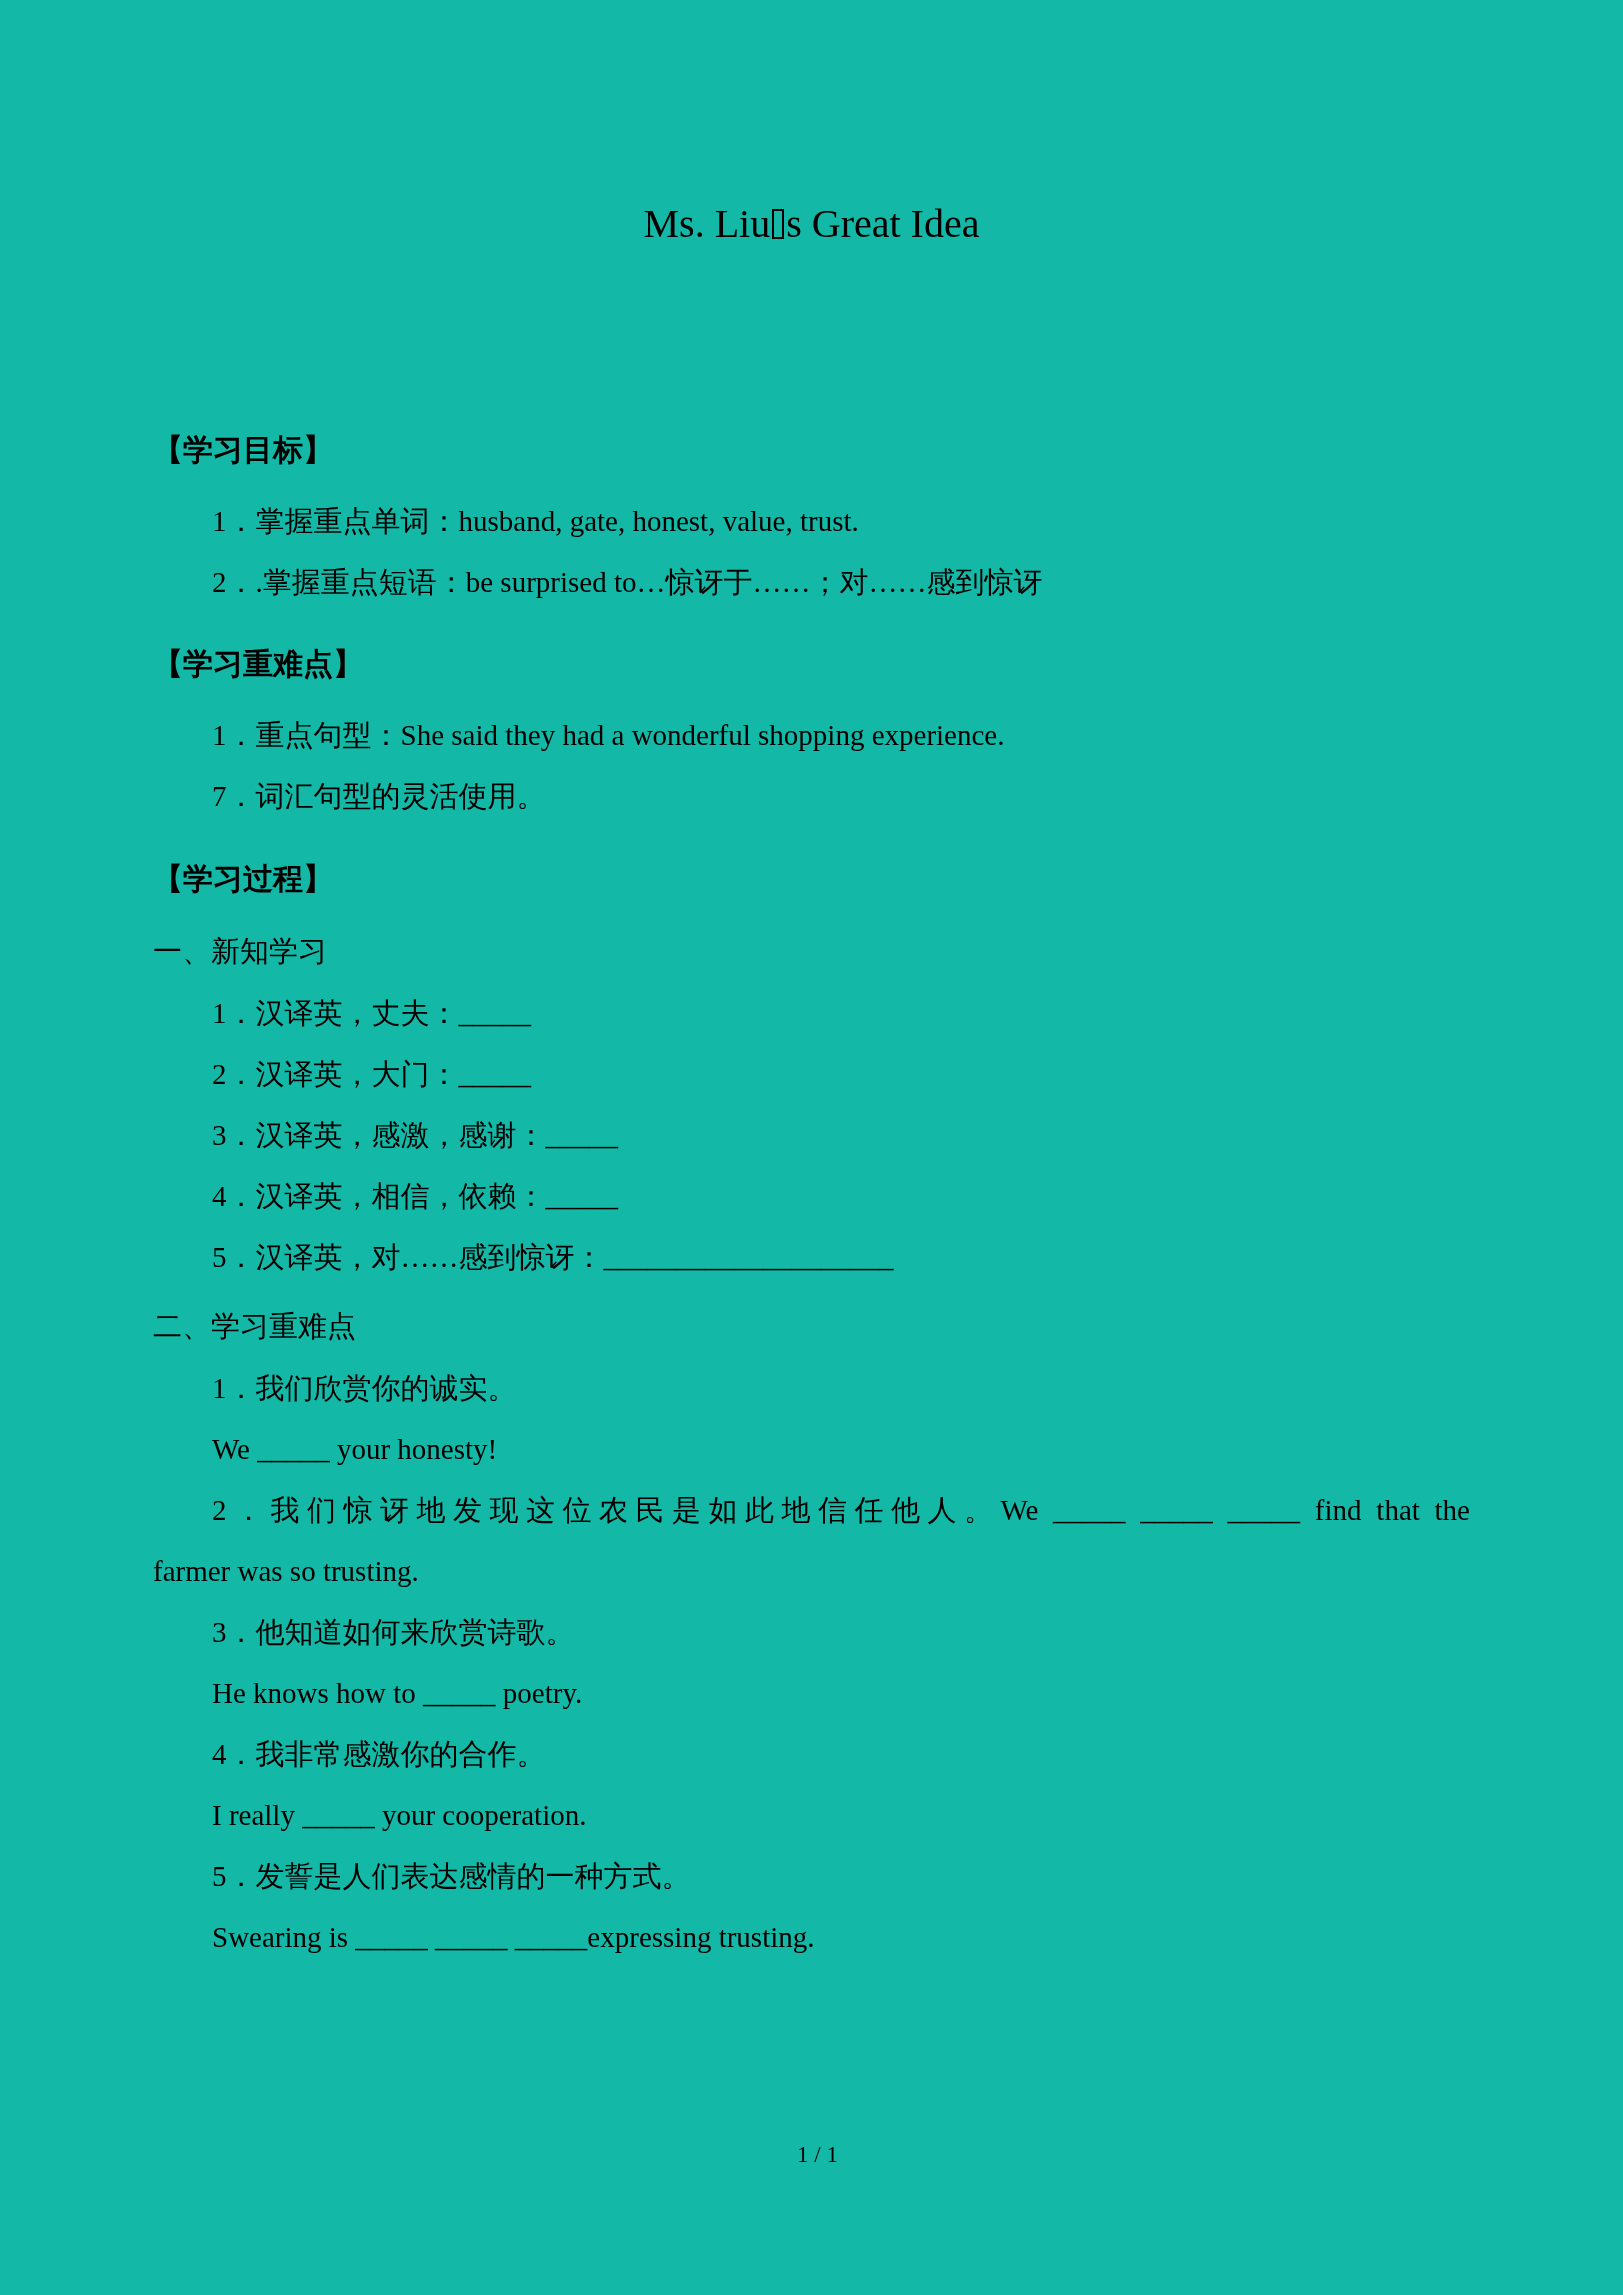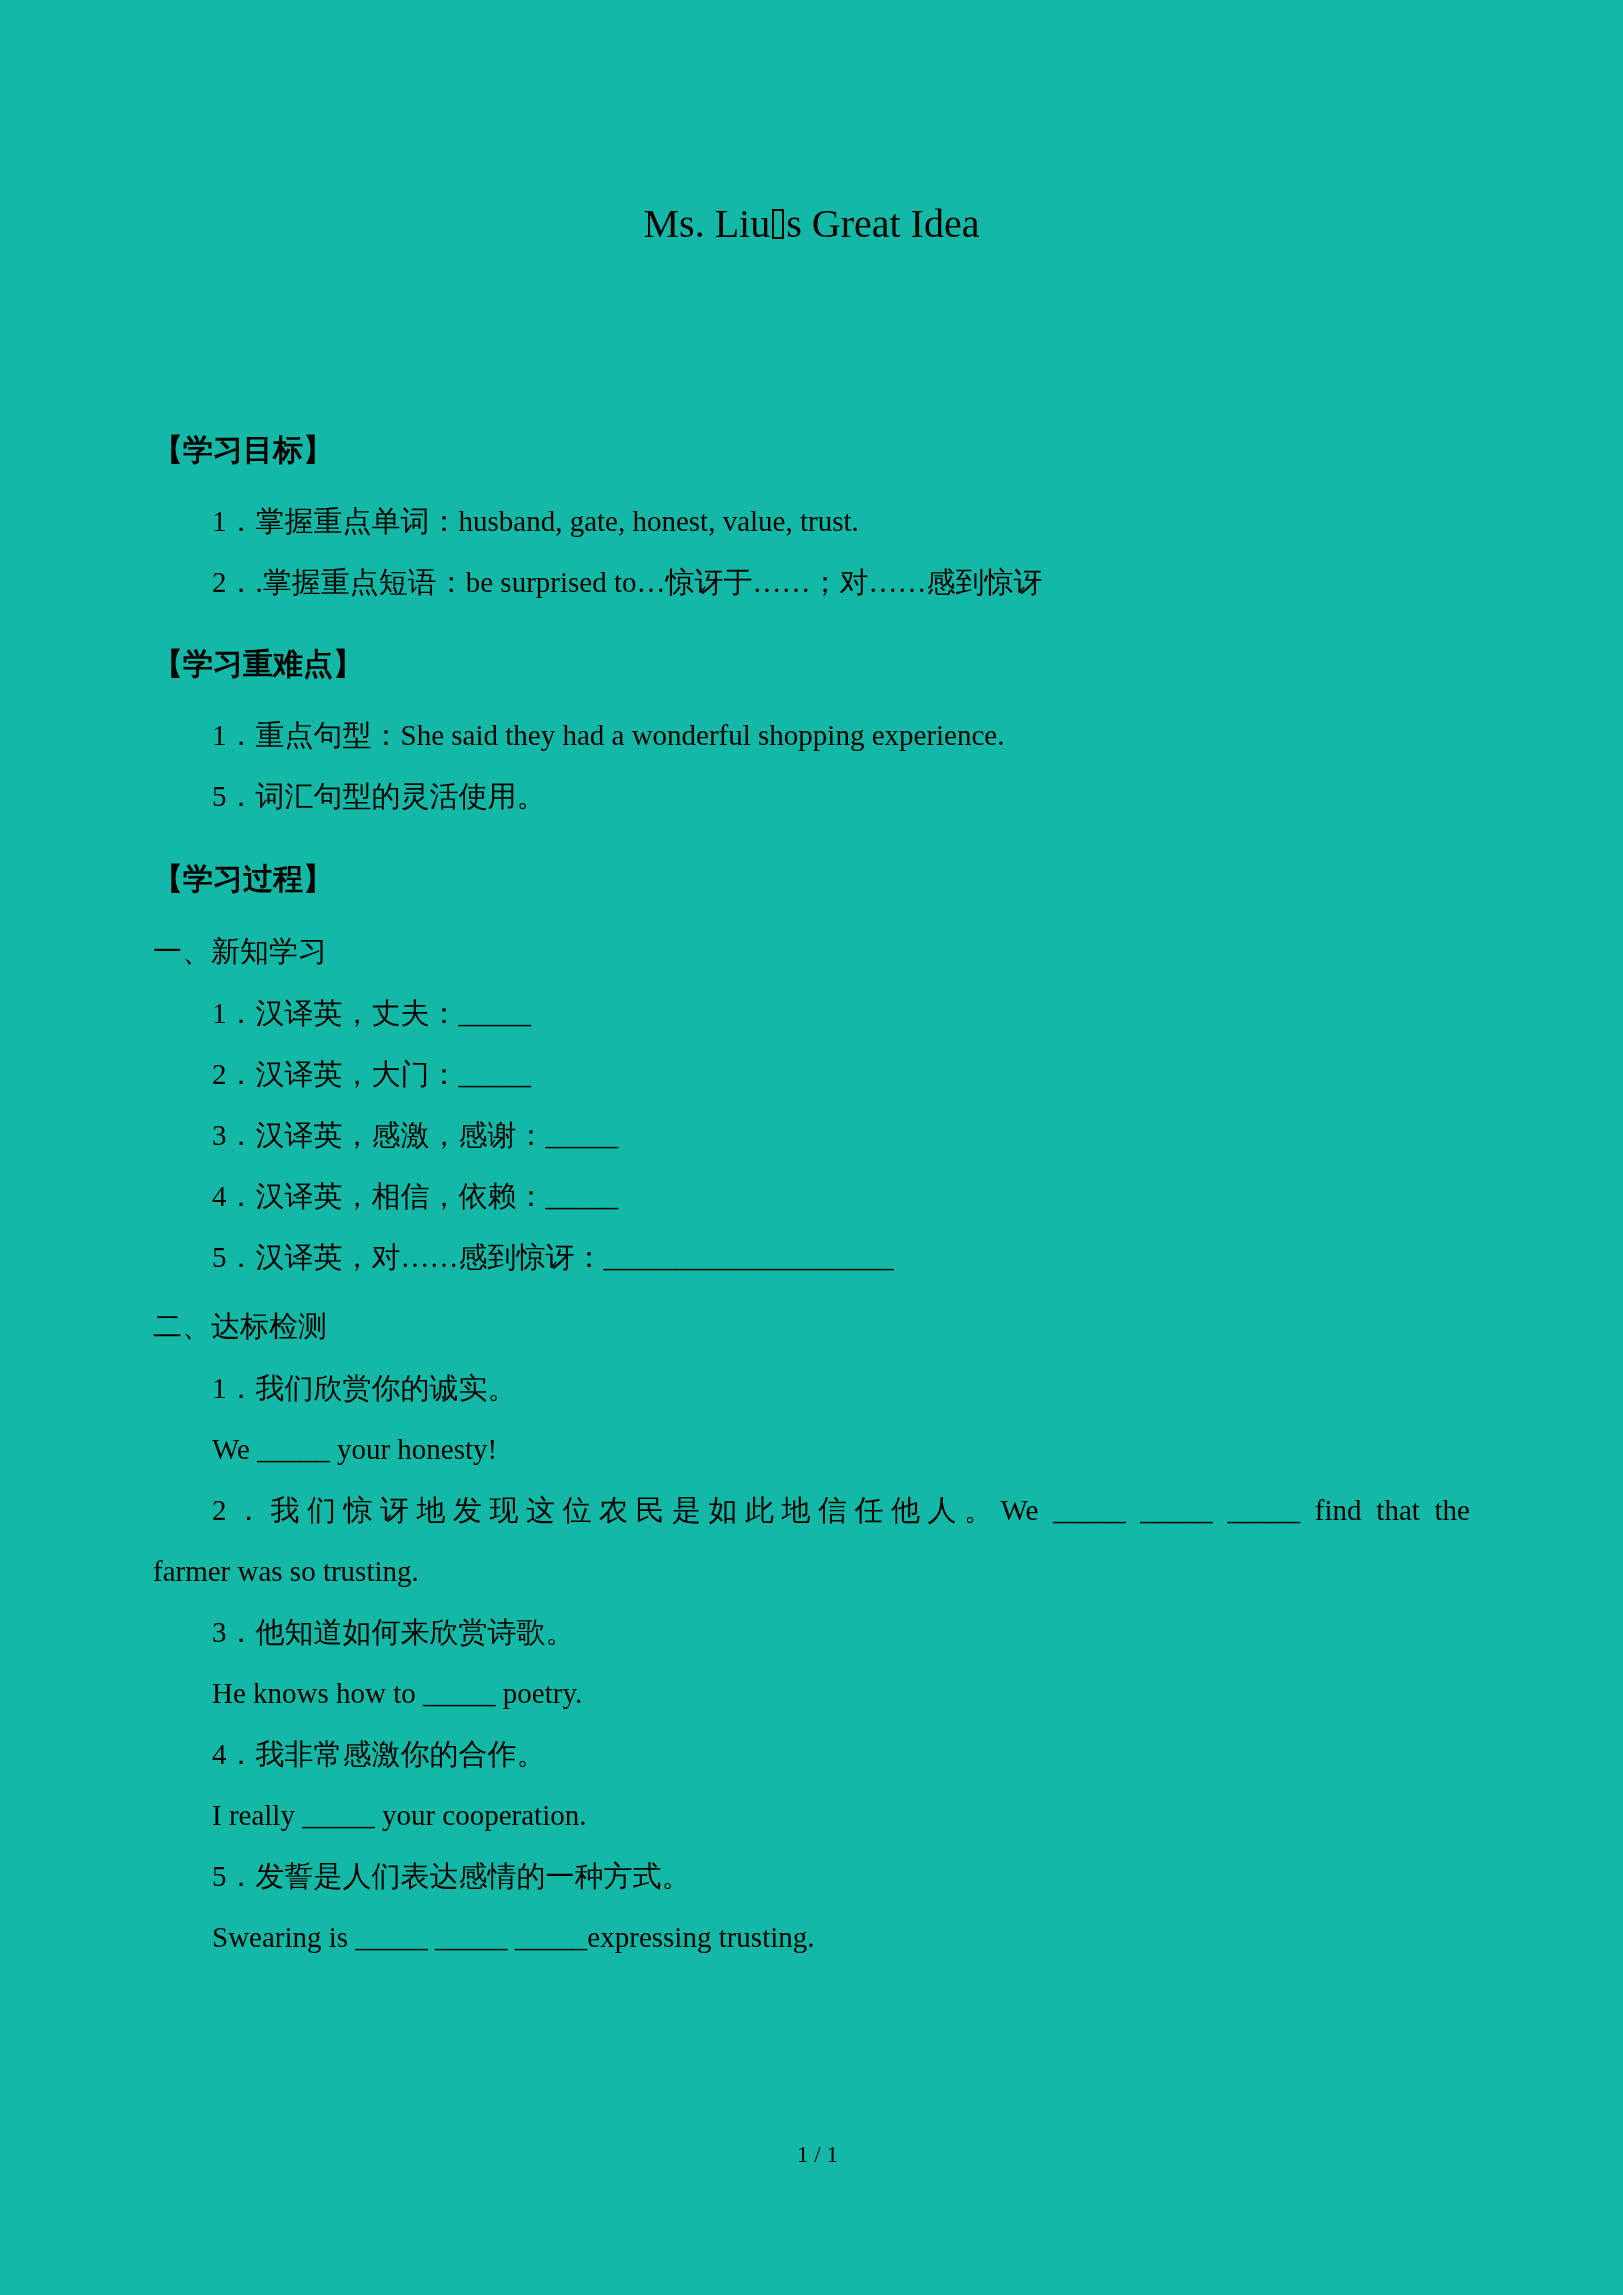--- a/index.html
+++ b/index.html
@@ -75,32 +75,32 @@
   <div class="content">
 
     <h1 class="title"><span>Ms. Liu</span><span class="tofu"></span><span>s Great Idea</span></h1>
 
     <div class="sec-heading">【学习目标】</div>
     <p class="line indent">1．掌握重点单词：husband, gate, honest, value, trust.</p>
     <p class="line indent">2．.掌握重点短语：be surprised to…惊讶于……；对……感到惊讶</p>
 
     <div class="sec-heading">【学习重难点】</div>
     <p class="line indent">1．重点句型：She said they had a wonderful shopping experience.</p>
-    <p class="line indent">5．词汇句型的灵活使用。</p>
+    <p class="line indent">7．词汇句型的灵活使用。</p>
 
     <div class="sec-heading">【学习过程】</div>
 
     <p class="subhead">一、新知学习</p>
     <p class="line indent">1．汉译英，丈夫：_____</p>
     <p class="line indent">2．汉译英，大门：_____</p>
     <p class="line indent">3．汉译英，感激，感谢：_____</p>
     <p class="line indent">4．汉译英，相信，依赖：_____</p>
     <p class="line indent">5．汉译英，对……感到惊讶：____________________</p>
 
-    <p class="subhead">二、达标检测</p>
+    <p class="subhead">二、学习重难点</p>
     <p class="line indent">1．我们欣赏你的诚实。</p>
     <p class="line indent">We _____ your honesty!</p>
     <p class="line indent justify-full">2．我们惊讶地发现这位农民是如此地信任他人。We _____ _____ _____ find that the</p>
     <p class="line">farmer was so trusting.</p>
     <p class="line indent">3．他知道如何来欣赏诗歌。</p>
     <p class="line indent">He knows how to _____ poetry.</p>
     <p class="line indent">4．我非常感激你的合作。</p>
     <p class="line indent">I really _____ your cooperation.</p>
     <p class="line indent">5．发誓是人们表达感情的一种方式。</p>
     <p class="line indent">Swearing is _____ _____ _____expressing trusting.</p>

